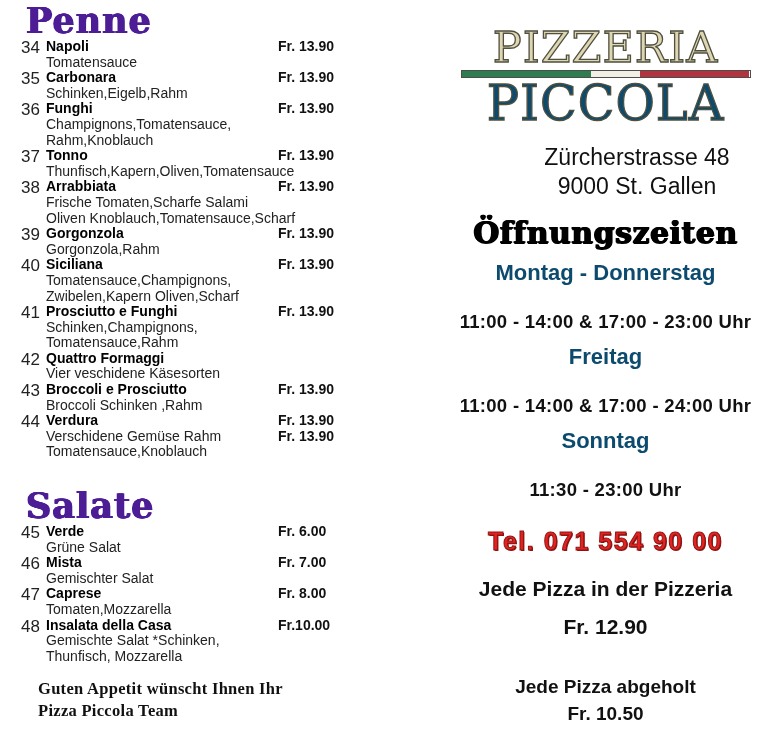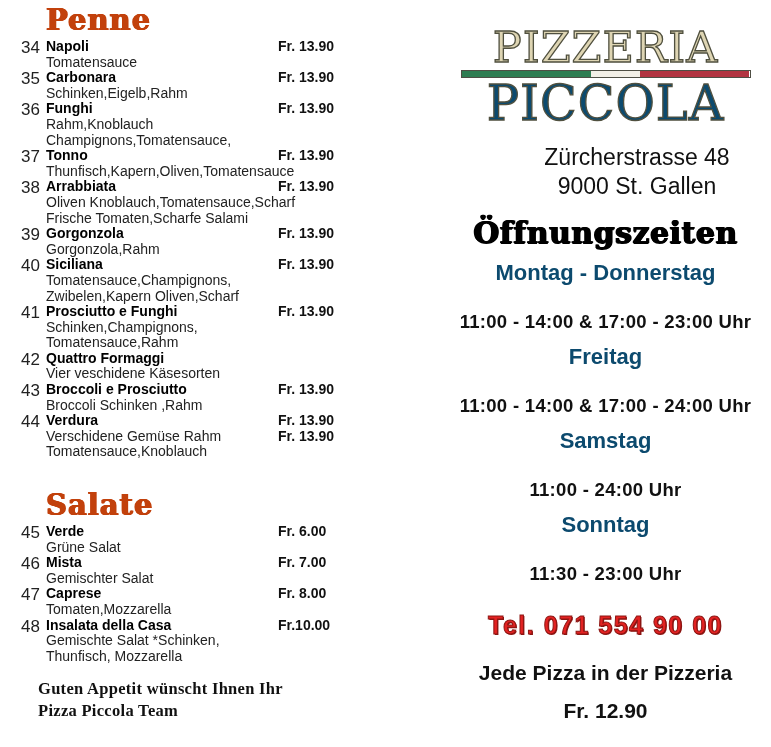--- a/index.html
+++ b/index.html
@@ -10,27 +10,27 @@
     font-family:"Liberation Sans",sans-serif;
     color:#1a1a1a;
     overflow:hidden;
   }
 
   
   .menu-col{position:absolute;left:0;top:0;width:440px;padding-top:5px;}
   .menu-section{margin-bottom:0;}
   .menu-section + .menu-section{margin-top:30px;}
   .section-heading{
-    margin-left:46px;
+    margin-left:26px;
     font-family:"DejaVu Serif",serif;
     font-weight:bold;
-    font-size:29px;
+    font-size:35px;
     line-height:31px;
     letter-spacing:1px;
-    color:#c2410c;
+    color:#4c1d95;
     text-shadow:0.7px 0 currentColor,-0.7px 0 currentColor,0 0.4px currentColor;
     margin-bottom:3px;
   }
   .menu-item{position:relative;padding-left:46px;font-size:14px;line-height:15.6px;}
   .menu-item .num{
     position:absolute;left:21px;top:1px;
     font-size:17px;color:#222;font-weight:normal;
   }
   .menu-item .name{font-weight:bold;color:#000;}
   .price{
@@ -105,23 +105,23 @@
 <body>
 
 <div class="page">
 
   <div class="menu-col">
     <div>
         <div class="menu-section">
           <div class="section-heading">Penne</div>
           <div class="menu-item"><span class="num">34</span><span class="name">Napoli</span><span class="price">Fr. 13.90</span><div class="desc-line"><span>Tomatensauce</span></div></div>
           <div class="menu-item"><span class="num">35</span><span class="name">Carbonara</span><span class="price">Fr. 13.90</span><div class="desc-line"><span>Schinken,Eigelb,Rahm</span></div></div>
-          <div class="menu-item"><span class="num">36</span><span class="name">Funghi</span><span class="price">Fr. 13.90</span><div class="desc-line"><span>Rahm,Knoblauch</span></div><div class="desc-line"><span>Champignons,Tomatensauce,</span></div></div>
+          <div class="menu-item"><span class="num">36</span><span class="name">Funghi</span><span class="price">Fr. 13.90</span><div class="desc-line"><span>Champignons,Tomatensauce,</span></div><div class="desc-line"><span>Rahm,Knoblauch</span></div></div>
           <div class="menu-item"><span class="num">37</span><span class="name">Tonno</span><span class="price">Fr. 13.90</span><div class="desc-line"><span>Thunfisch,Kapern,Oliven,Tomatensauce</span></div></div>
-          <div class="menu-item"><span class="num">38</span><span class="name">Arrabbiata</span><span class="price">Fr. 13.90</span><div class="desc-line"><span>Oliven Knoblauch,Tomatensauce,Scharf</span></div><div class="desc-line"><span>Frische Tomaten,Scharfe Salami</span></div></div>
+          <div class="menu-item"><span class="num">38</span><span class="name">Arrabbiata</span><span class="price">Fr. 13.90</span><div class="desc-line"><span>Frische Tomaten,Scharfe Salami</span></div><div class="desc-line"><span>Oliven Knoblauch,Tomatensauce,Scharf</span></div></div>
           <div class="menu-item"><span class="num">39</span><span class="name">Gorgonzola</span><span class="price">Fr. 13.90</span><div class="desc-line"><span>Gorgonzola,Rahm</span></div></div>
           <div class="menu-item"><span class="num">40</span><span class="name">Siciliana</span><span class="price">Fr. 13.90</span><div class="desc-line"><span>Tomatensauce,Champignons,</span></div><div class="desc-line"><span>Zwibelen,Kapern Oliven,Scharf</span></div></div>
           <div class="menu-item"><span class="num">41</span><span class="name">Prosciutto e Funghi</span><span class="price">Fr. 13.90</span><div class="desc-line"><span>Schinken,Champignons,</span></div><div class="desc-line"><span>Tomatensauce,Rahm</span></div></div>
           <div class="menu-item"><span class="num">42</span><span class="name">Quattro Formaggi</span><div class="desc-line"><span>Vier veschidene Käsesorten</span></div></div>
           <div class="menu-item"><span class="num">43</span><span class="name">Broccoli e Prosciutto</span><span class="price">Fr. 13.90</span><div class="desc-line"><span>Broccoli Schinken ,Rahm</span></div></div>
           <div class="menu-item"><span class="num">44</span><span class="name">Verdura</span><span class="price">Fr. 13.90</span><div class="desc-line"><span>Verschidene Gemüse Rahm</span></div><div class="desc-line"><span>Tomatensauce,Knoblauch</span><span class="price">Fr. 13.90</span></div></div>
         </div>
         <div class="menu-section">
           <div class="section-heading">Salate</div>
           <div class="menu-item"><span class="num">45</span><span class="name">Verde</span><span class="price">Fr. 6.00</span><div class="desc-line"><span>Grüne Salat</span></div></div>
@@ -156,24 +156,20 @@
     <div>
         <div class="hours-entry">
           <div class="days">Montag - Donnerstag</div>
           <div class="time">11:00 - 14:00 &amp; 17:00 - 23:00 Uhr</div>
         </div>
         <div class="hours-entry">
           <div class="days">Freitag</div>
           <div class="time">11:00 - 14:00 &amp; 17:00 - 24:00 Uhr</div>
         </div>
         <div class="hours-entry">
-          <div class="days">Samstag</div>
-          <div class="time">11:00 - 24:00 Uhr</div>
-        </div>
-        <div class="hours-entry">
           <div class="days">Sonntag</div>
           <div class="time">11:30 - 23:00 Uhr</div>
         </div>
       </div>
 
     <div class="phone" style="color: rgb(227, 34, 34);">Tel. 071 554 90 00</div>
 
     <div>
         <div class="offer1">
           <div class="offer-label">Jede Pizza in der Pizzeria</div>

